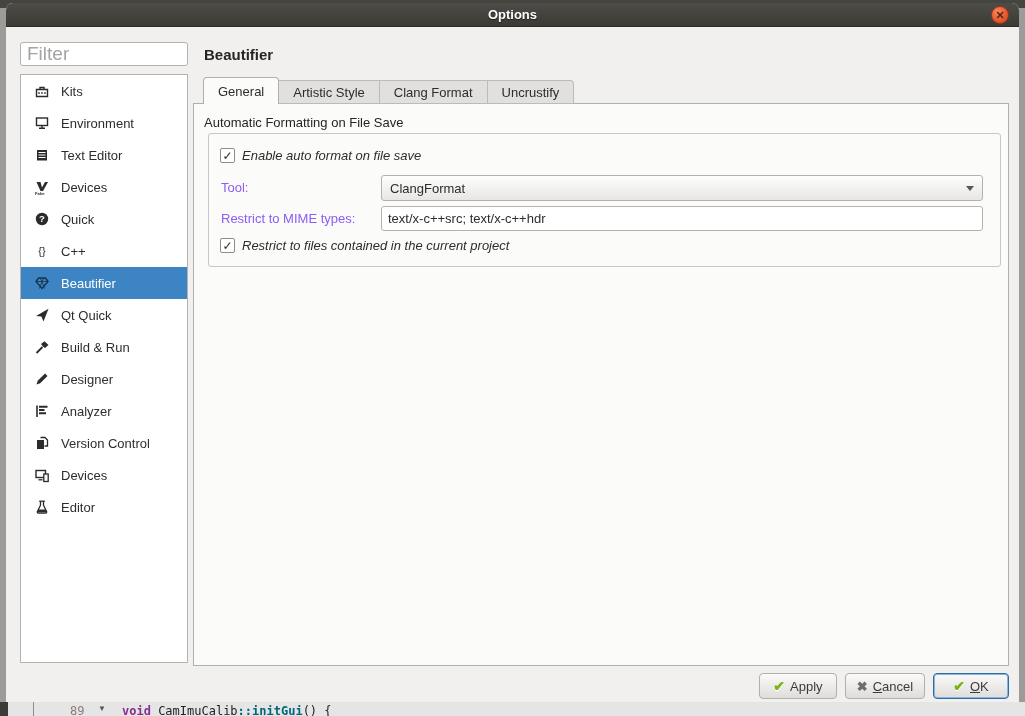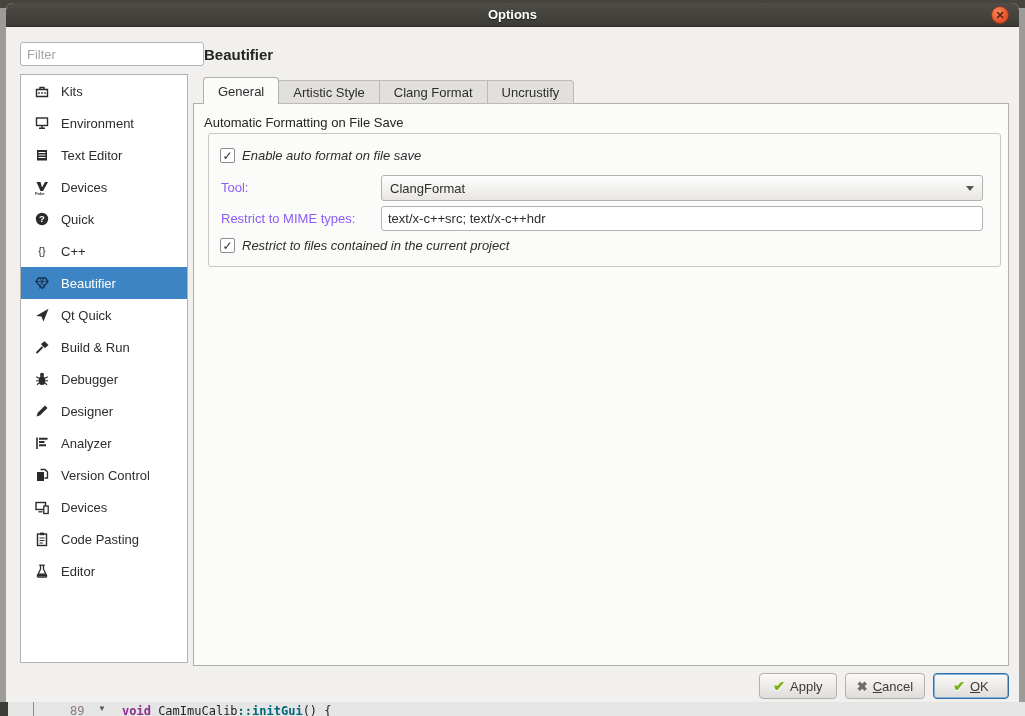--- a/index.html
+++ b/index.html
@@ -13,22 +13,22 @@
   #titlebar { position:absolute; left:0; top:0; width:100%; height:24px; border-radius:7px 7px 0 0;
     background:linear-gradient(#4d4c46,#3b3a35); border-bottom:1px solid #2c2b27;
     display:flex; align-items:center; justify-content:center; }
   #titlebar .title { color:#fff; font-weight:bold; font-size:13px; text-shadow:0 1px 1px #1e1d1a; }
   #close-btn { position:absolute; right:10px; top:3px; width:18px; height:18px; border-radius:50%;
     background:radial-gradient(circle at 35% 30%, #f58a5c, #e8562c 60%, #d34615);
     border:1px solid #953а1f; border:1px solid #95391f; color:#5b2713; font-size:11px; font-weight:bold;
     display:flex; align-items:center; justify-content:center; cursor:pointer; line-height:1; }
 
   
-  #filter-input { position:absolute; left:14px; top:39px; width:184px; height:24px; background:#fff;
-    border:1px solid #b3b2b0; border-radius:3px; padding:0 6px; font-size:13px; font-family:inherit; color:#2d2d2b; }
+  #filter-input { position:absolute; left:14px; top:39px; width:168px; height:24px; background:#fff;
+    border:1px solid #b3b2b0; border-radius:3px; padding:0 6px; font-size:19px; font-family:inherit; color:#2d2d2b; }
   #filter-input::placeholder { color:#a5a4a2; }
   #side-list { position:absolute; left:14px; top:71px; width:168px; height:589px; background:#fff; border:1px solid #b3b2b0; overflow:hidden; }
   .item { height:32px; display:flex; align-items:center; cursor:pointer; }
   .item .ic { width:16px; height:16px; margin-left:13px; flex:0 0 16px; display:flex; align-items:center; justify-content:center; }
   .item .lbl { margin-left:11px; white-space:nowrap; }
   .item.selected { background:#3c84c4; color:#fff; }
 
   
   #page-title { position:absolute; left:198px; top:43px; font-size:15px; font-weight:bold; color:#252523; }
   #tabs { position:absolute; left:197px; top:74px; height:27px; display:flex; align-items:flex-end; z-index:3; }
@@ -178,30 +178,20 @@
             <svg width="16" height="16" viewBox="0 0 16 16">
               <path d="M2.5 14l6-6" stroke="#2b2b2b" stroke-width="1.8" fill="none"></path>
               <path d="M7 5l3.5-2.8L14.5 6 11 9 9 7.5z" fill="#2b2b2b"></path>
             </svg>
           </span>
         <span class="lbl">Build &amp; Run</span>
       </div>
       <div class="item">
         <span class="ic">
             <svg width="16" height="16" viewBox="0 0 16 16">
-              <ellipse cx="8" cy="9.5" rx="3.4" ry="4.5" fill="#2b2b2b"></ellipse>
-              <circle cx="8" cy="3.8" r="2" fill="#2b2b2b"></circle>
-              <path d="M4.8 7.2L2.2 5.8M4.6 9.8H2M4.9 12l-2 1.8M11.2 7.2l2.6-1.4M11.4 9.8H14M11.1 12l2 1.8" stroke="#2b2b2b" stroke-width="1.1"></path>
-            </svg>
-          </span>
-        <span class="lbl">Debugger</span>
-      </div>
-      <div class="item">
-        <span class="ic">
-            <svg width="16" height="16" viewBox="0 0 16 16">
               <path d="M2.5 13.5l1.2-3.7L11 2.5 13.5 5 6.2 12.3z" fill="#2b2b2b"></path>
             </svg>
           </span>
         <span class="lbl">Designer</span>
       </div>
       <div class="item">
         <span class="ic">
             <svg width="16" height="16" viewBox="0 0 16 16">
               <path d="M3 2.5v11.5" stroke="#2b2b2b" stroke-width="1.6"></path>
               <path d="M5 3.8h8.5M5 7h5.5M5 10.2h7" stroke="#2b2b2b" stroke-width="2"></path>
@@ -220,30 +210,20 @@
       </div>
       <div class="item">
         <span class="ic">
             <svg width="16" height="16" viewBox="0 0 16 16">
               <rect x="2" y="3.5" width="9.5" height="7" fill="none" stroke="#2b2b2b" stroke-width="1.4"></rect>
               <path d="M4.5 12.8h4" stroke="#2b2b2b" stroke-width="1.3"></path>
               <rect x="9.8" y="7" width="4.4" height="7.5" fill="#fbfbfa" stroke="#2b2b2b" stroke-width="1.3"></rect>
             </svg>
           </span>
         <span class="lbl">Devices</span>
-      </div>
-      <div class="item">
-        <span class="ic">
-            <svg width="16" height="16" viewBox="0 0 16 16">
-              <rect x="3.5" y="3" width="9" height="11.5" fill="none" stroke="#2b2b2b" stroke-width="1.4"></rect>
-              <rect x="6" y="1.6" width="4" height="2.6" fill="#2b2b2b"></rect>
-              <path d="M5.5 7h5M5.5 9.5h5M5.5 12h3.5" stroke="#2b2b2b" stroke-width="1.1"></path>
-            </svg>
-          </span>
-        <span class="lbl">Code Pasting</span>
       </div>
       <div class="item">
         <span class="ic">
             <svg width="16" height="16" viewBox="0 0 16 16">
               <path d="M6.5 2.2v4L3.4 12.6a1 1 0 0 0 .9 1.4h7.4a1 1 0 0 0 .9-1.4L9.5 6.2v-4" fill="none" stroke="#2b2b2b" stroke-width="1.3"></path>
               <path d="M5.2 2.2h5.6" stroke="#2b2b2b" stroke-width="1.3"></path>
               <path d="M4.6 10.5h6.8l1 2.5h-8.8z" fill="#2b2b2b"></path>
             </svg>
           </span>
         <span class="lbl">Editor</span>

